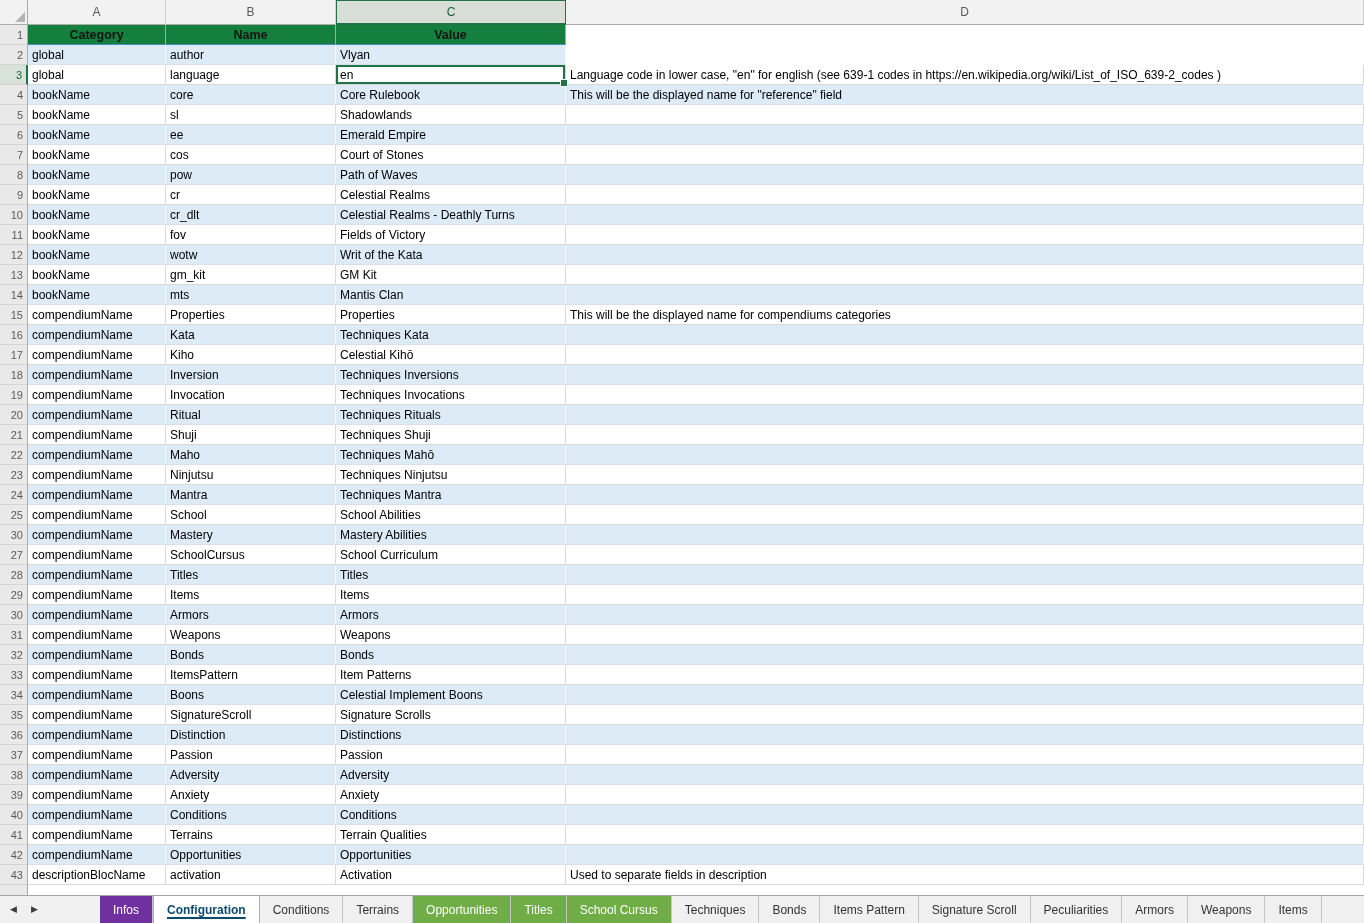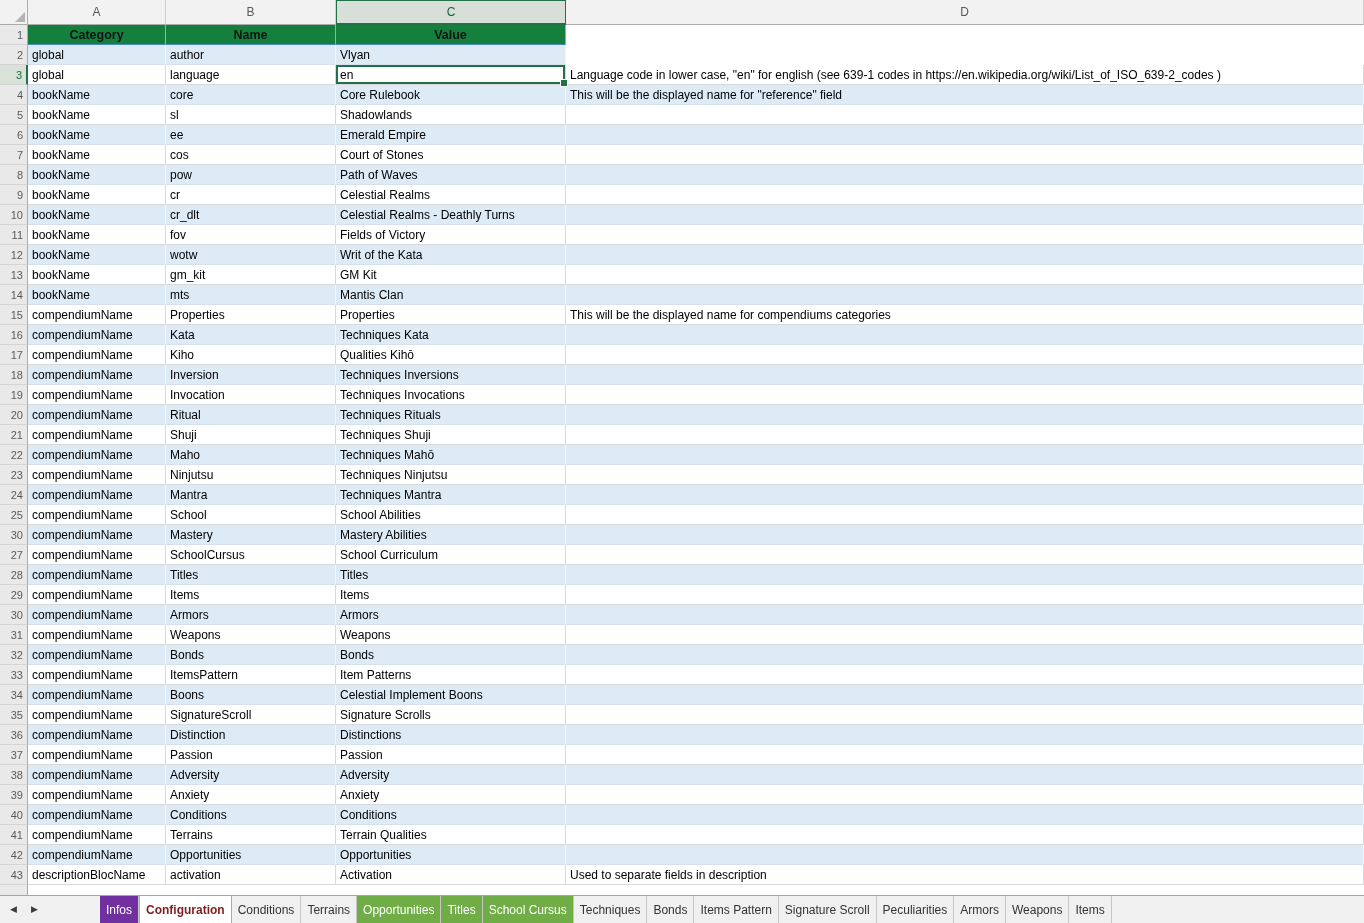--- a/index.html
+++ b/index.html
@@ -42,26 +42,26 @@
   .filler { flex:1 1 auto; background:#fff; display:flex; }
   .filler-gutter { width:28px; flex:0 0 28px; background:#E9E9E9; border-right:1px solid #ABABAB; }
 
   
   .tabbar { height:28px; flex:0 0 28px; background:#F0F0F0; border-top:1px solid #A6A6A6;
             display:flex; align-items:stretch; overflow:hidden; }
   .navs { display:flex; align-items:center; gap:14px; padding:0 0 0 10px;
           width:100px; flex:0 0 100px; }
   .nav-btn { color:#3c3c3c; font-size:9px; line-height:1; cursor:default; }
   .tabs { display:flex; flex:1 1 auto; overflow:hidden; }
-  .tab { padding:0 6px; display:flex; align-items:center; font-size:12px; color:#333;
+  .tab { padding:0 13px; display:flex; align-items:center; font-size:12px; color:#333;
          border-right:1px solid #C6C6C6; white-space:nowrap; cursor:default; }
   .tab.purple { background:#7030A0; color:#fff; }
   .tab.green  { background:#70AD47; color:#fff; }
-  .tab.active { background:#fff; color:#7f1d1d; font-weight:bold;
-                text-decoration-thickness:2px; text-underline-offset:3px;
+  .tab.active { background:#fff; color:#0c4a6e; font-weight:bold;
+                text-decoration:underline; text-decoration-thickness:2px; text-underline-offset:3px;
                 border-left:1px solid #ABABAB; border-right:1px solid #ABABAB; }
 </style>
 </head>
 <body>
 
 <div class="sheet">
 
   <div class="colheads">
     <div class="corner">
       <div class="tri"></div>
@@ -180,21 +180,21 @@
       <div class="rn">16</div>
       <div class="cell w-a c-a">compendiumName</div>
       <div class="cell w-b c-b">Kata</div>
       <div class="cell w-c c-c">Techniques Kata</div>
       <div class="cell w-d c-d"></div>
     </div>
       <div class="row">
       <div class="rn">17</div>
       <div class="cell w-a c-a">compendiumName</div>
       <div class="cell w-b c-b">Kiho</div>
-      <div class="cell w-c c-c">Qualities Kihō</div>
+      <div class="cell w-c c-c">Celestial Kihō</div>
       <div class="cell w-d c-d"></div>
     </div>
       <div class="row banded">
       <div class="rn">18</div>
       <div class="cell w-a c-a">compendiumName</div>
       <div class="cell w-b c-b">Inversion</div>
       <div class="cell w-c c-c">Techniques Inversions</div>
       <div class="cell w-d c-d"></div>
     </div>
       <div class="row">

